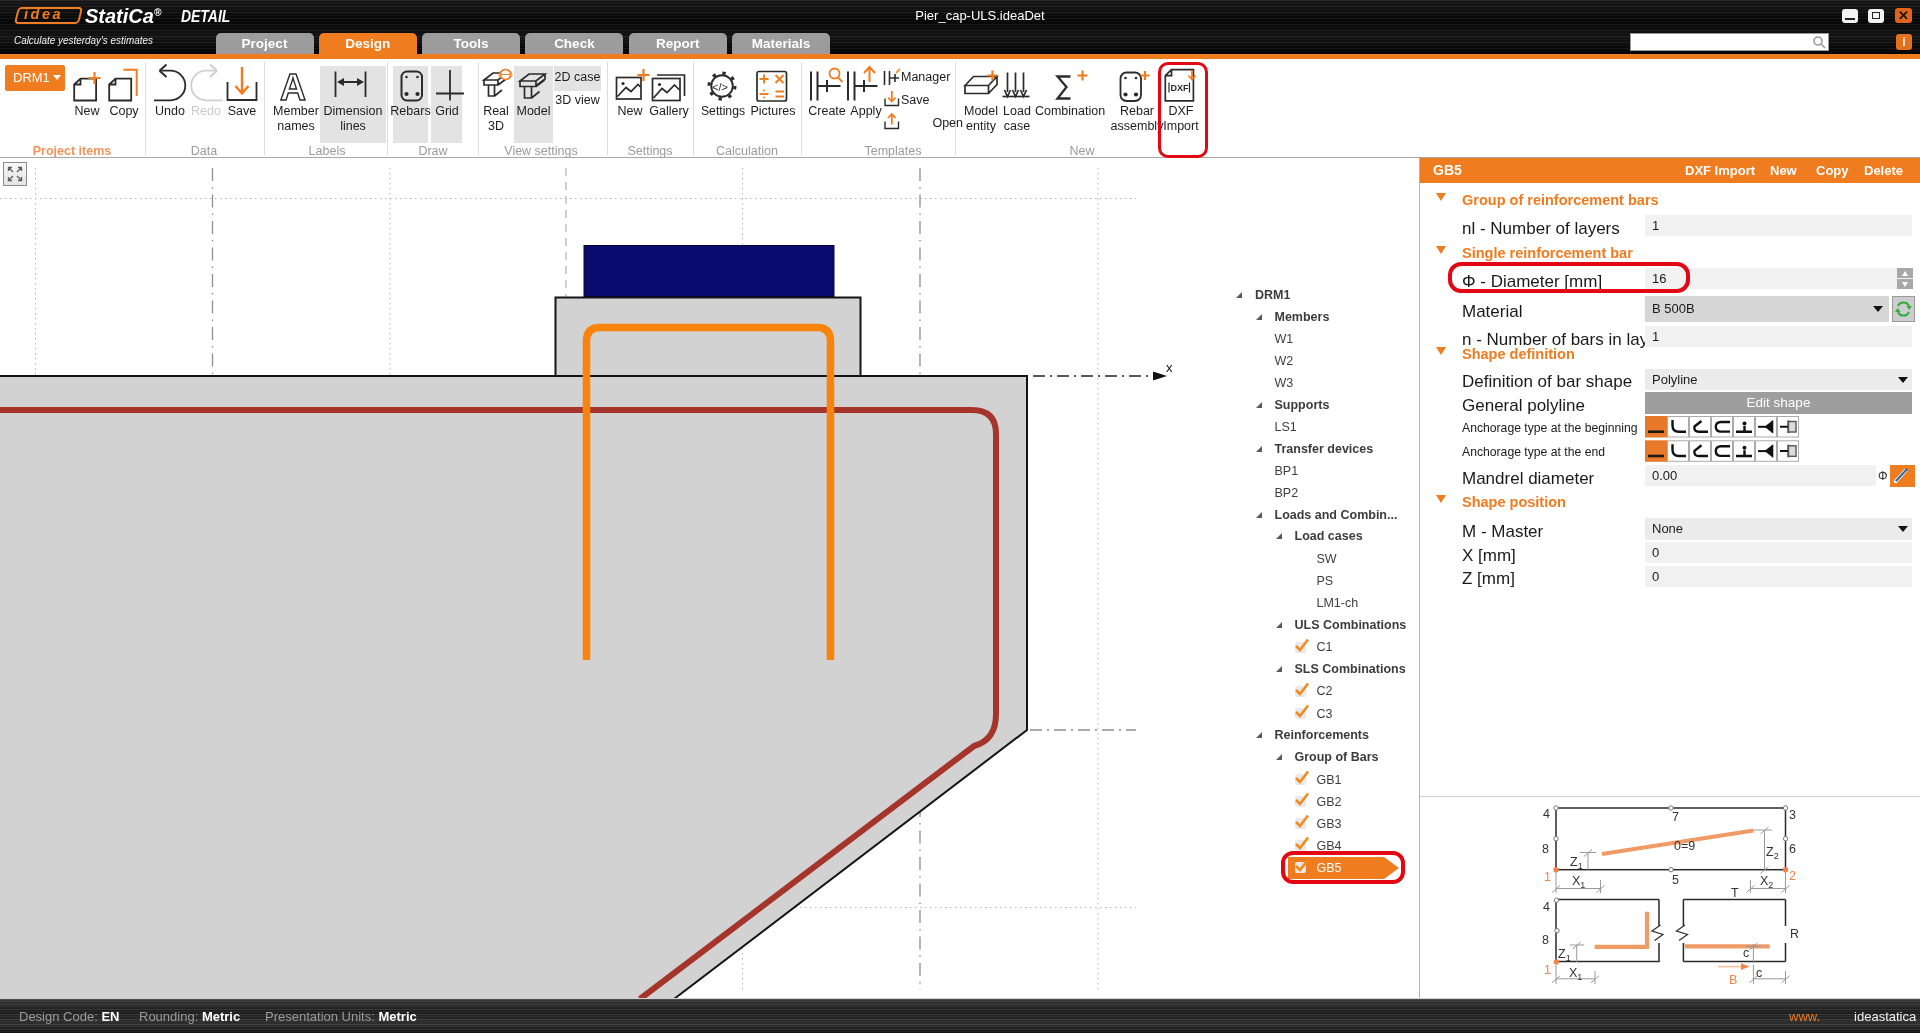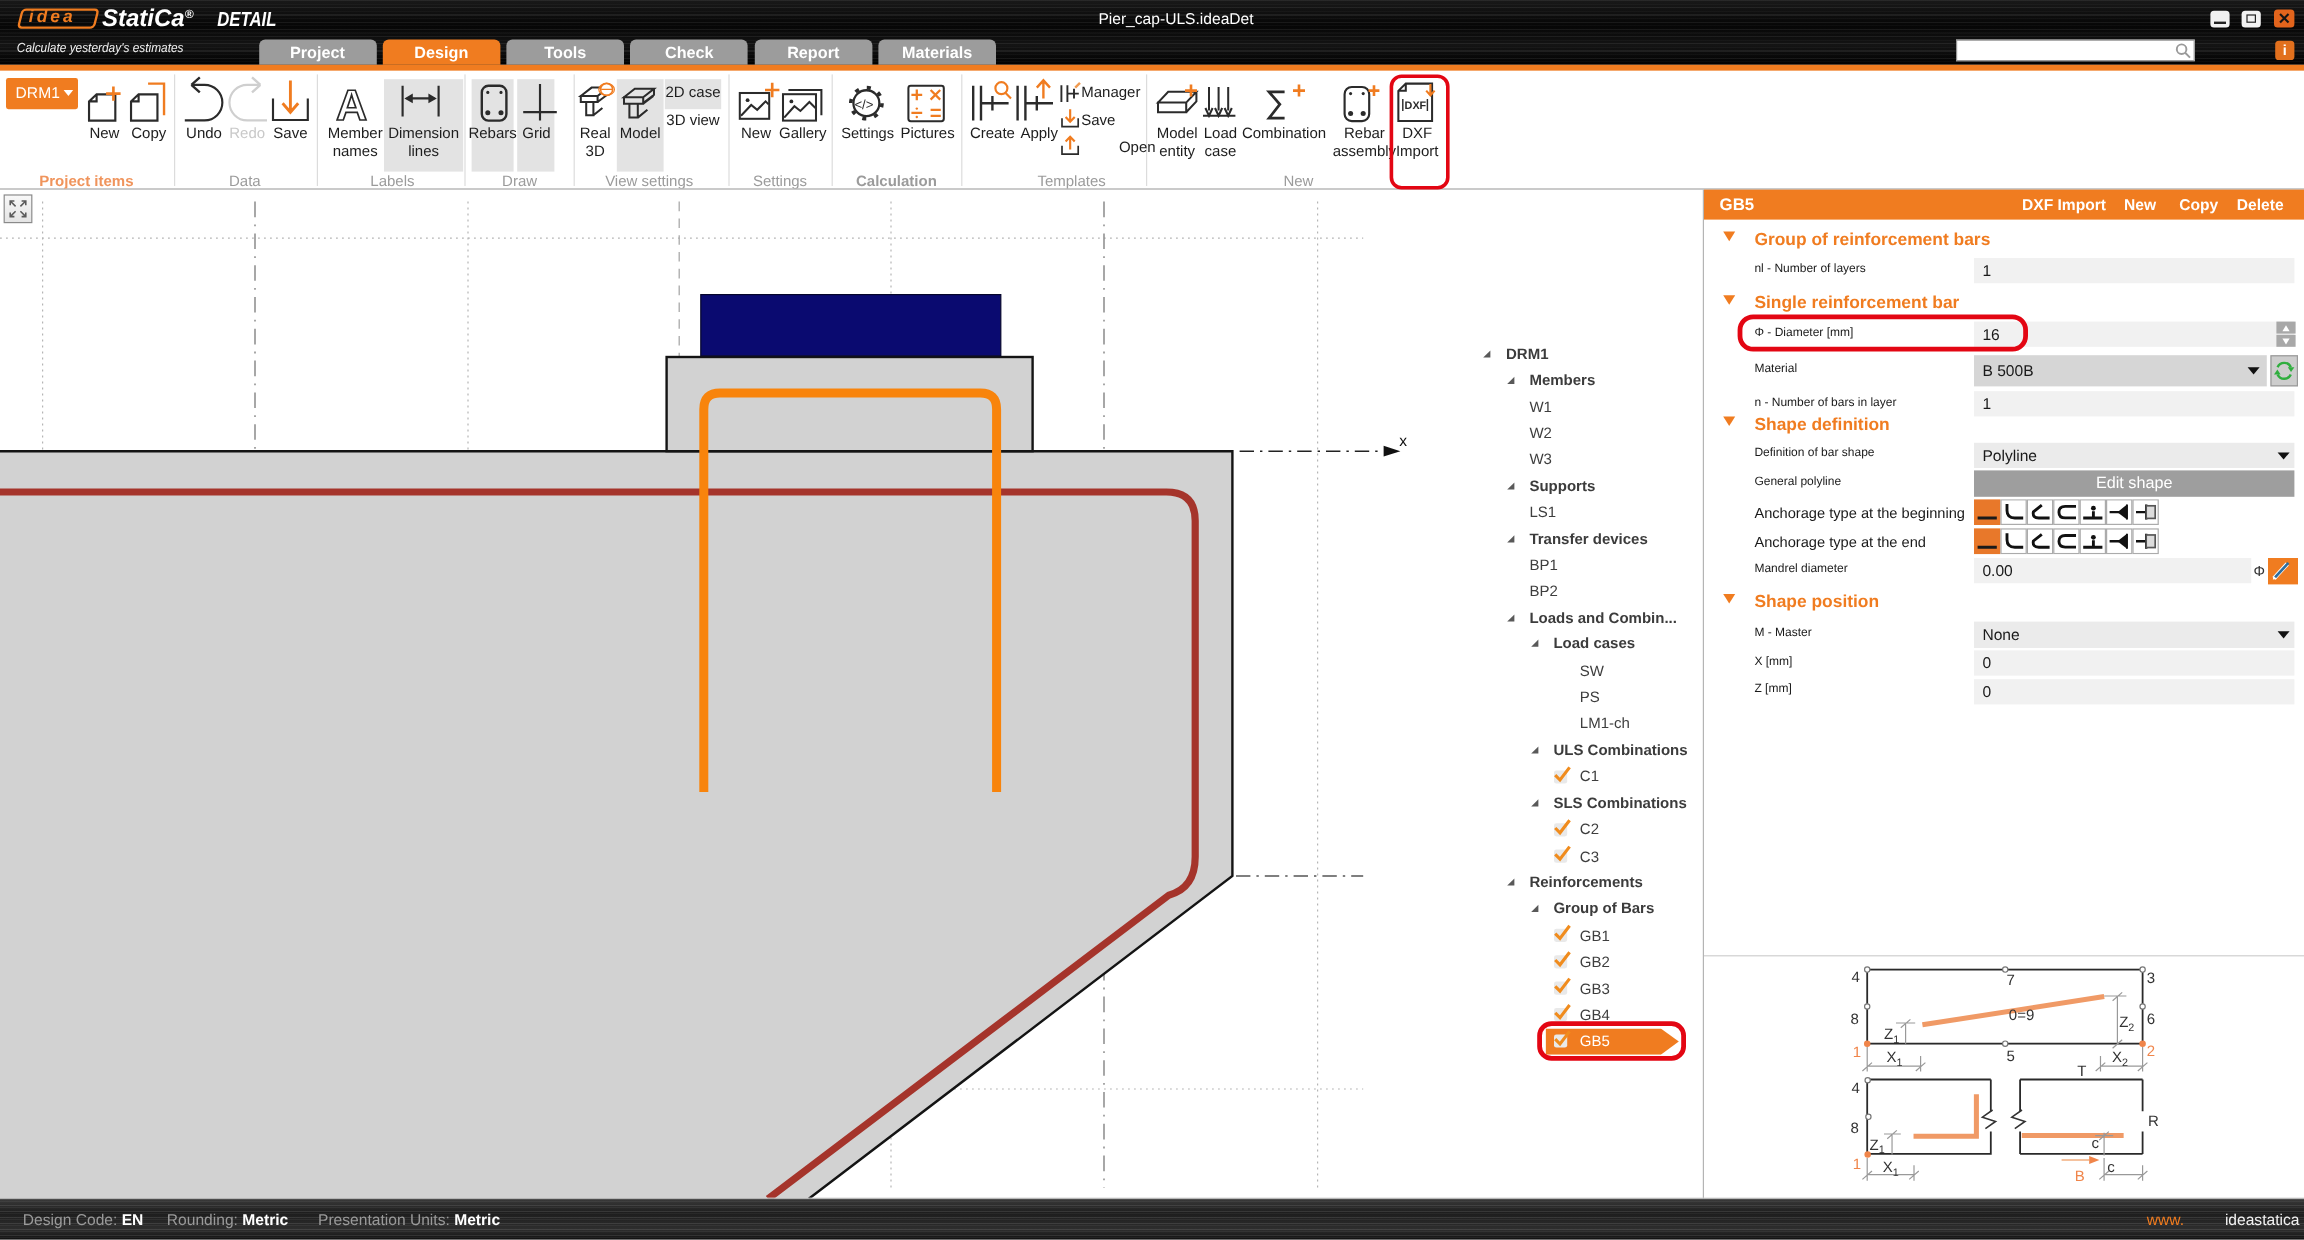--- a/index.html
+++ b/index.html
@@ -10,21 +10,21 @@
   .dark2{background:
     repeating-linear-gradient(180deg, rgba(255,255,255,0.10) 0 1px, rgba(0,0,0,0) 1px 2px, rgba(255,255,255,0.05) 2px 3px, rgba(0,0,0,0) 3px 5px),
     linear-gradient(180deg,#3a3a3a,#1d1d1d 35%,#2e2e2e 75%,#101010);}
   .tab{position:absolute;top:33px;height:21px;width:98px;background:#9c9c9c;border-radius:5px 5px 0 0;
        color:#fff;font-weight:bold;font-size:13.5px;text-align:center;line-height:21px;}
   .glabel{position:absolute;top:145px;height:12px;font-size:12.5px;color:#9b9b9b;text-align:center;line-height:12px;overflow:hidden;}
   .ilabel{position:absolute;font-size:12.5px;color:#1d1d1d;text-align:center;line-height:15px;white-space:nowrap;}
   .press{position:absolute;top:66px;background:#e3e3e3;}
   .sep{position:absolute;top:62px;height:93px;width:1px;background:#dcdcdc;}
   .fld{position:absolute;left:1645px;width:267px;height:21px;background:#f1f1f1;font-size:13px;color:#1a1a1a;line-height:21px;padding-left:7px;box-sizing:border-box;}
-  .plabel{position:absolute;left:1462px;font-size:10px;color:#1a1a1a;white-space:nowrap;}
+  .plabel{position:absolute;left:1462px;font-size:17px;color:#1a1a1a;white-space:nowrap;}
   .phdr{position:absolute;left:1462px;font-size:14.5px;font-weight:bold;color:#f07c20;white-space:nowrap;}
   .ptri{position:absolute;left:1436px;width:0;height:0;border-left:5.5px solid transparent;border-right:5.5px solid transparent;border-top:8px solid #f07c20;}
   .ddarrow{position:absolute;width:0;height:0;border-left:5px solid transparent;border-right:5px solid transparent;border-top:6px solid #111;}
   .trow{position:absolute;font-size:12.5px;color:#3e3e3e;white-space:nowrap;line-height:15px;}
   .tbold{font-weight:bold;color:#3c3c3c;}
   .texp{position:absolute;width:8px;height:8px;}
   .chk{position:absolute;width:11px;height:11px;background:#e9e9e9;border-radius:2px;}
 </style>
 </head>
 <body>
@@ -76,21 +76,21 @@
 <div class="sep" style="left:693px;"></div>
 <div class="sep" style="left:801px;"></div>
 <div class="sep" style="left:955px;"></div>
 
 <div class="glabel" style="left:12px;width:120px;color:#f0945c;font-weight:bold;">Project items</div>
 <div class="glabel" style="left:154px;width:100px;">Data</div>
 <div class="glabel" style="left:277px;width:100px;">Labels</div>
 <div class="glabel" style="left:383px;width:100px;">Draw</div>
 <div class="glabel" style="left:491px;width:100px;">View settings</div>
 <div class="glabel" style="left:600px;width:100px;">Settings</div>
-<div class="glabel" style="left:697px;width:100px;font-weight:bold;">Calculation</div>
+<div class="glabel" style="left:697px;width:100px;">Calculation</div>
 <div class="glabel" style="left:843px;width:100px;">Templates</div>
 <div class="glabel" style="left:1032px;width:100px;">New</div>
 
 <div class="abs" style="left:5px;top:65px;width:60px;height:26px;background:#f07c20;border-radius:2px;color:#fff;font-size:13px;">
  <span style="position:absolute;left:8px;top:5px;">DRM1</span>
  <span style="position:absolute;right:4px;top:10px;width:0;height:0;border-left:4px solid transparent;border-right:4px solid transparent;border-top:5px solid #fff;"></span>
 </div>
 
 <div class="ilabel" style="left:70px;top:104px;width:34px;">New</div>
 <div class="ilabel" style="left:106px;top:104px;width:36px;">Copy</div>

